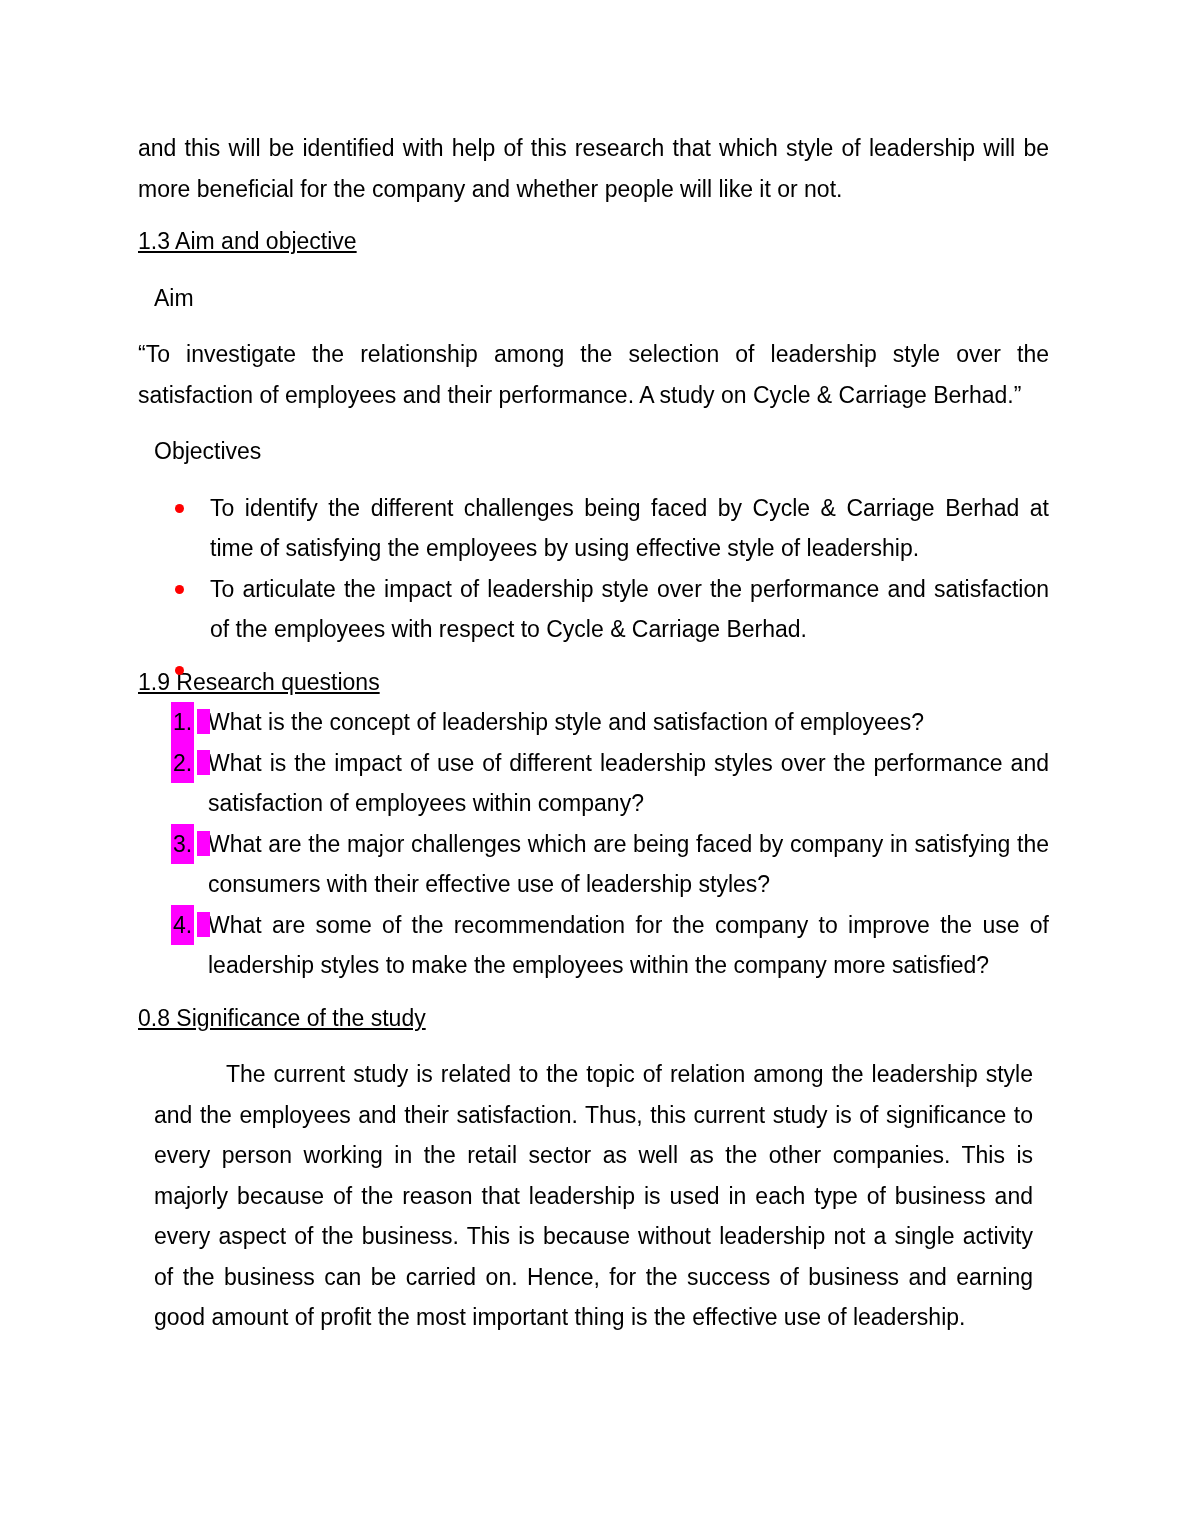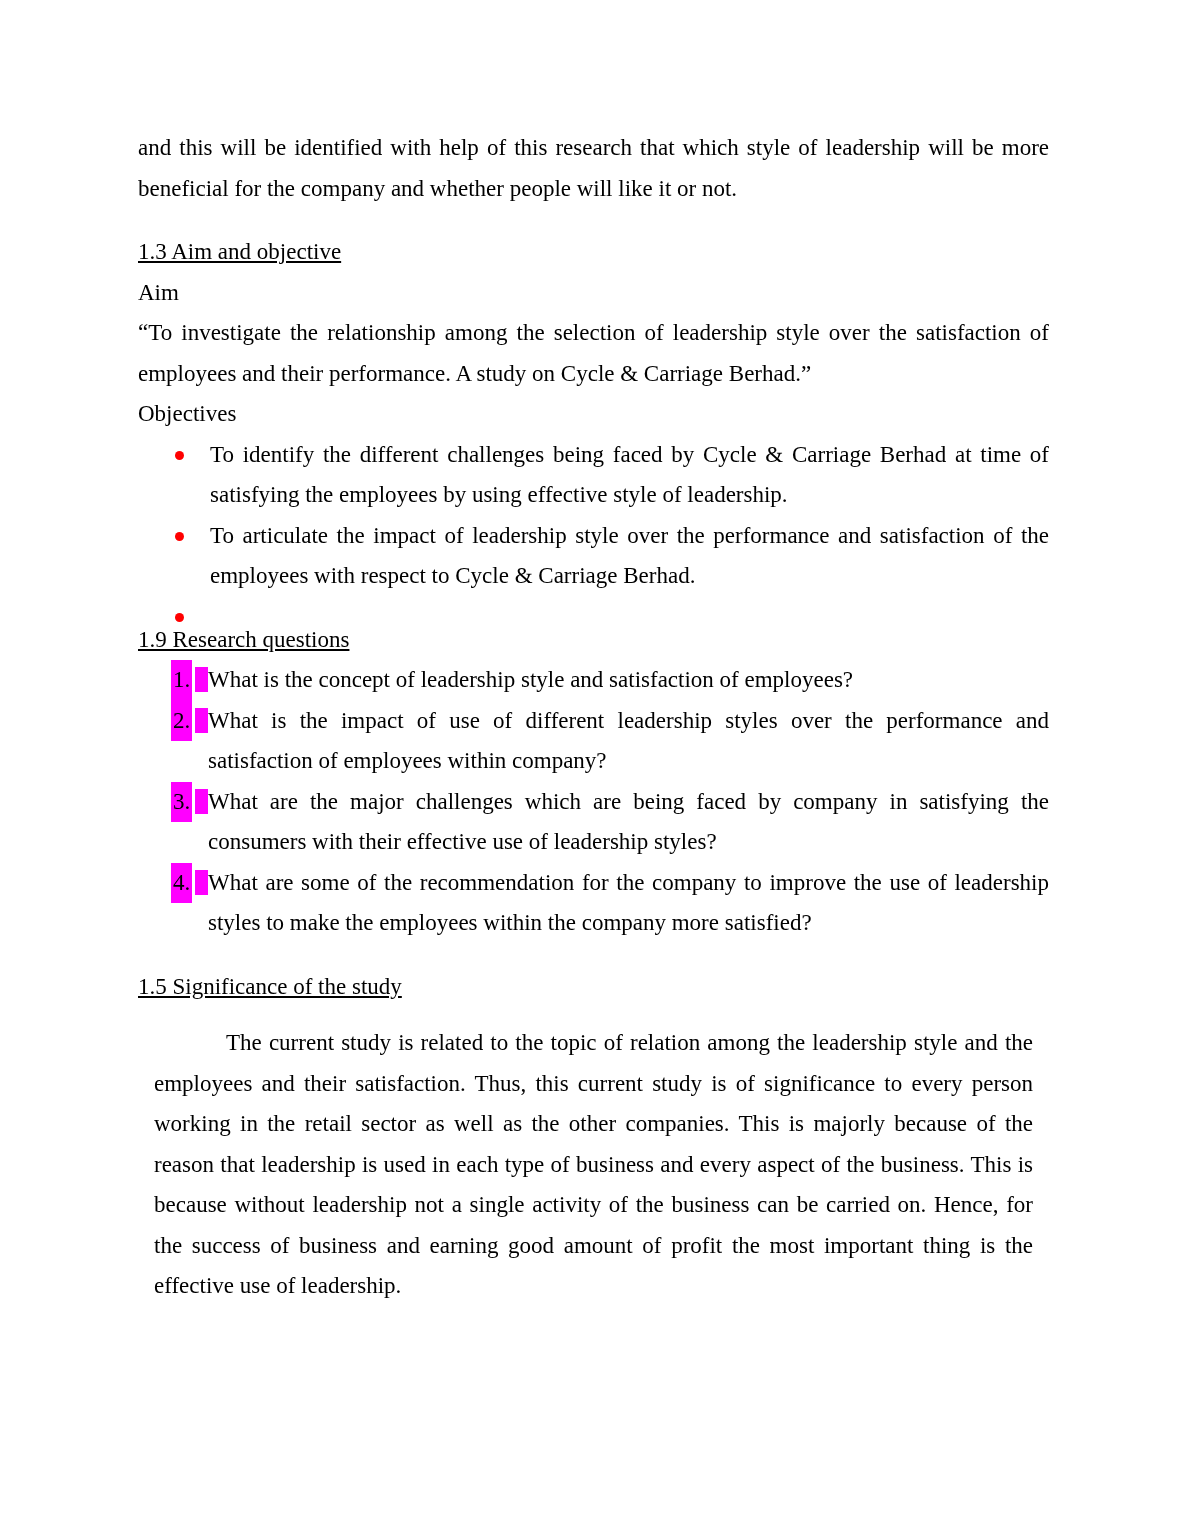--- a/index.html
+++ b/index.html
@@ -8,35 +8,35 @@
     background: #ffffff;
   }
   .page {
     position: relative;
     width: 1190px;
     height: 1540px;
     margin: 0 auto;
     background: #ffffff;
     box-sizing: border-box;
     padding: 128px 141px 0 138px;
-    font-family: Liberation Serif, serif;
+    font-family: Liberation Sans, sans-serif;
     font-size: 23px;
     line-height: 40.5px;
     color: #000000;
   }
   .para {
     margin: 0;
     text-align: justify;
   }
   .plain {
-    margin: 0;
+    margin: 16px;
     text-align: left;
   }
   .heading {
-    margin: 23px 0 0 0;
+    margin: 12px 0 0 0;
     font-size: 23px;
     font-weight: 400;
     line-height: 40.5px;
     text-decoration: underline;
   }
   ul.objectives, ol.questions {
     list-style: none;
     margin: 0;
     padding: 0;
   }
@@ -133,17 +133,17 @@
       <span>What are the major challenges which are being faced by company in satisfying the consumers with their effective use of leadership styles?</span>
     </li>
     <li>
       <span class="q-marker">
         <span class="q-num" style="background-color: rgb(255, 0, 255);">4.</span><span class="q-space" style="background-color: rgb(255, 0, 255);"></span>
       </span>
       <span>What are some of the recommendation for the company to improve the use of leadership styles to make the employees within the company more satisfied?</span>
     </li>
   </ol>
 
-  <h2 class="heading">1.5 Significance of the study</h2>
+  <h2 class="heading">0.8 Significance of the study</h2>
 
   <p class="sig-para">The current study is related to the topic of relation among the leadership style and the employees and their satisfaction. Thus, this current study is of significance to every person working in the retail sector as well as the other companies. This is majorly because of the reason that leadership is used in each type of business and every aspect of the business. This is because without leadership not a single activity of the business can be carried on. Hence, for the success of business and earning good amount of profit the most important thing is the effective use of leadership.</p>
 
 </div>
 
 </body></html>

